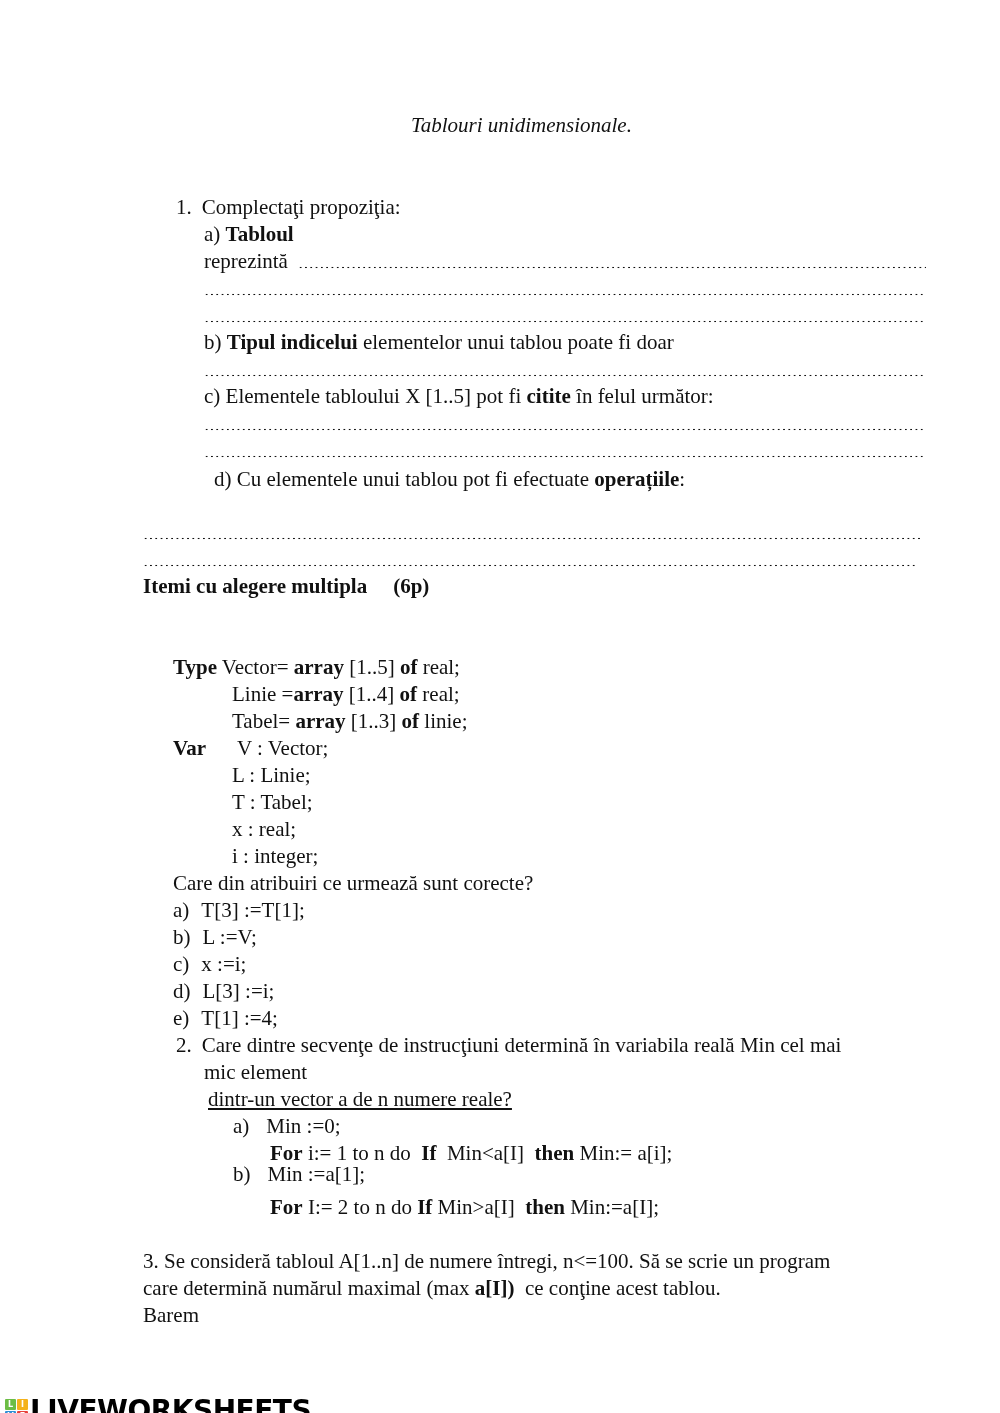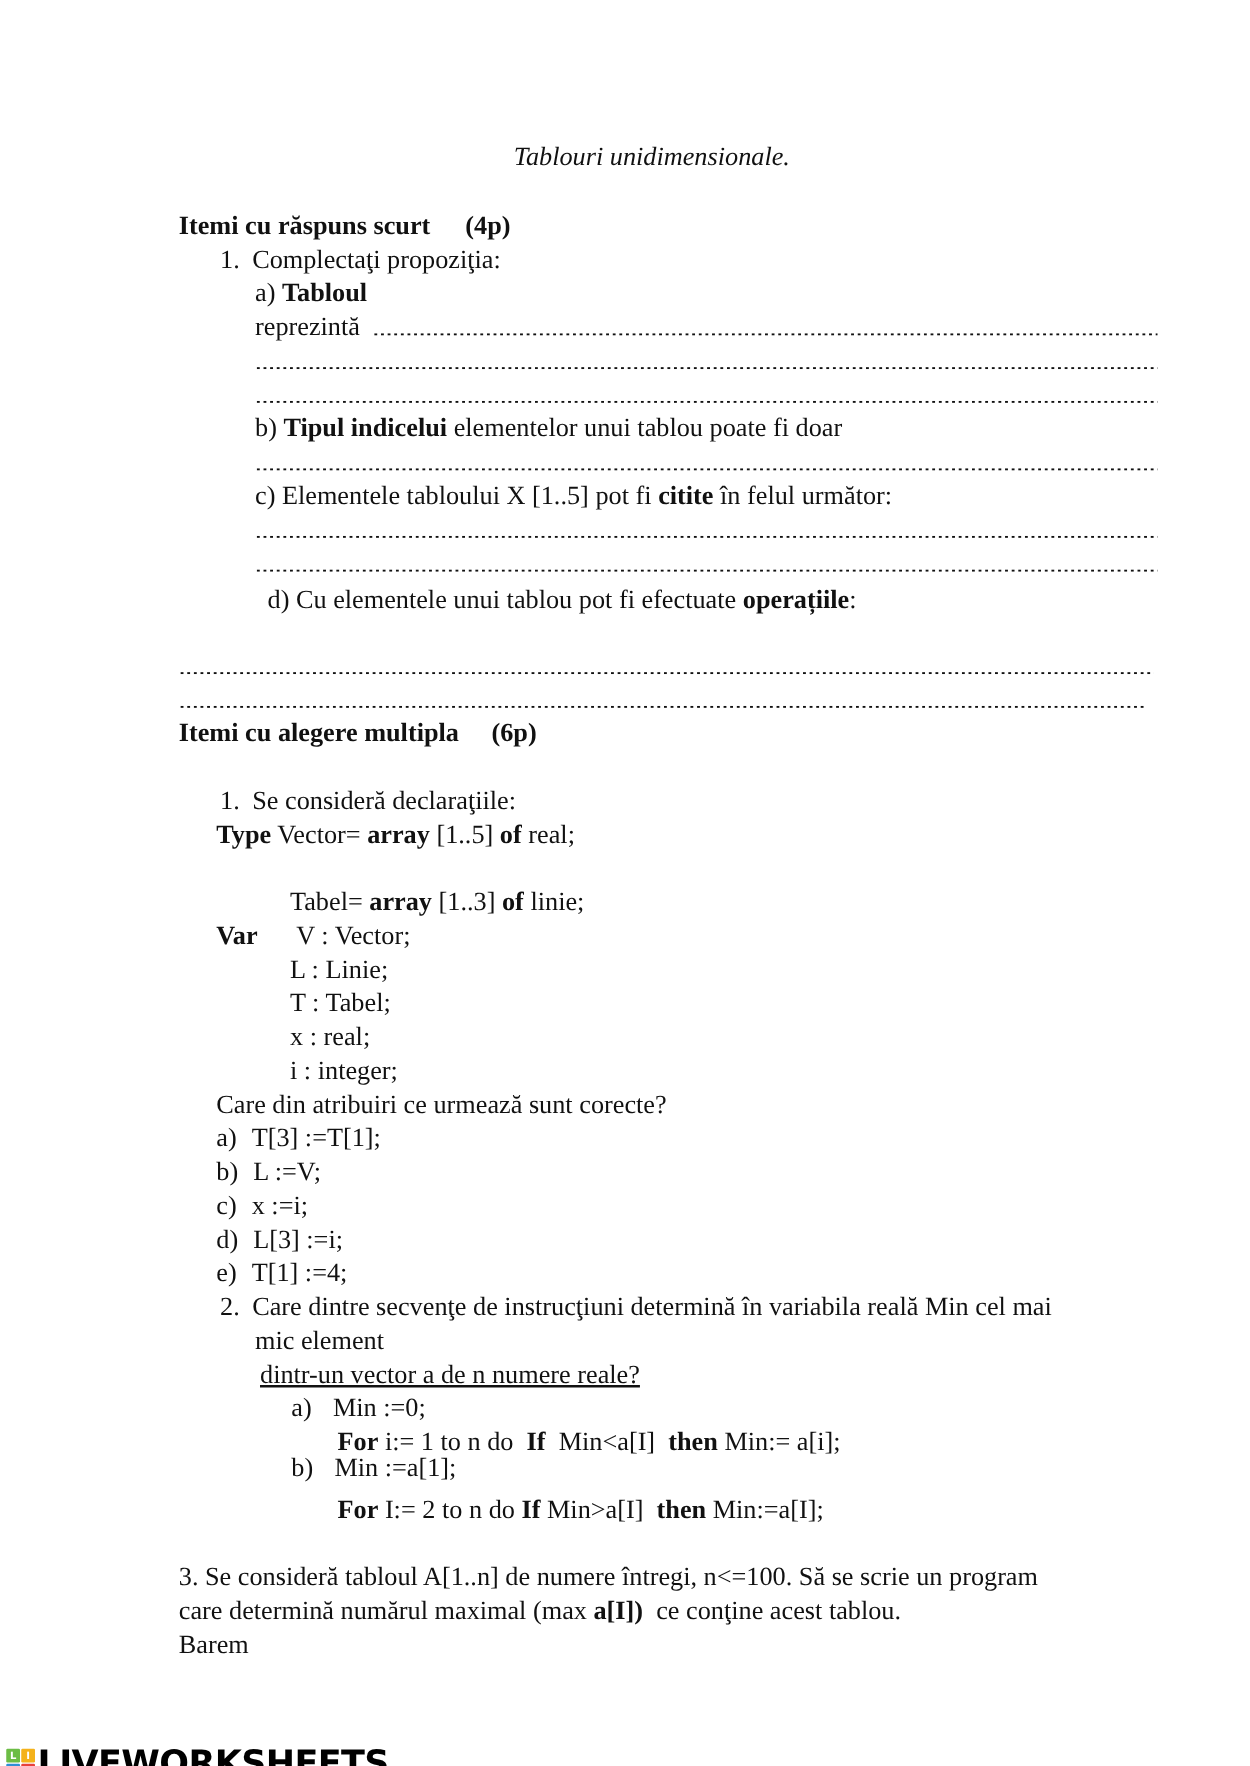--- a/index.html
+++ b/index.html
@@ -18,23 +18,20 @@
                display: flex; align-items: center; justify-content: center; border-radius: 1px; }
   .logo-text { font-family: "DejaVu Sans", sans-serif; font-weight: bold; font-size: 28px; color: #000000; letter-spacing: -0.5px; }
 </style>
 </head>
 <body>
 
 <div class="page">
 
   <div class="line title" style="left:411px; top:96px;">Tablouri unidimensionale.</div>
 
-  <div class="line bold" style="left:143px; top:151px;">
-    <span>Itemi cu răspuns scurt</span><span style="display:inline-block;width:28px;"></span><span>(4p)</span>
-  </div>
 
   <div class="line" style="left:176px; top:178px;">
     <span>1.</span><span style="display:inline-block;width:10px;"></span><span>Complectaţi propoziţia:</span>
   </div>
 
   <div class="line" style="left:204px; top:205px;">
     <span>a)</span> <span class="bold">Tabloul</span>
   </div>
   <div class="line" style="left:204px; top:232px;">reprezintă</div>
   <div class="dots" style="left:298px; top:250px; width:628px;"></div>
@@ -55,26 +52,26 @@
   <div class="line" style="left:214px; top:450px;">
     <span>d)</span> <span>Cu elementele unui tablou pot fi efectuate</span> <span class="bold">operațiile</span><span>:</span>
   </div>
   <div class="dots" style="left:143px; top:521px; width:780px;"></div>
   <div class="dots" style="left:143px; top:548px; width:773px;"></div>
 
   <div class="line bold" style="left:143px; top:557px;text-align:right;">
     <span>Itemi cu alegere multipla</span><span style="display:inline-block;width:26px;"></span><span>(6p)</span>
   </div>
 
-  <div class="line" style="left:176px; top:611px;">
-    <span>1.</span><span style="display:inline-block;width:10px;"></span><span>Se consideră declaraţiile:</span>
-  </div>
 
   <div class="line" style="left:173px; top:638px;">
     <span class="bold">Type</span> <span>Vector=</span> <span class="bold">array</span> <span>[1..5]</span> <span class="bold">of</span> <span>real;</span>
+  </div>
+  <div class="line" style="left:232px; top:665px;">
+    <span>Linie =</span><span class="bold">array</span> <span>[1..4]</span> <span class="bold">of</span> <span>real;</span>
   </div>
   <div class="line" style="left:232px; top:692px;">
     <span>Tabel=</span> <span class="bold">array</span> <span>[1..3]</span> <span class="bold">of</span> <span>linie;</span>
   </div>
 
   <div class="line bold" style="left:173px; top:719px;">Var</div>
   <div class="line" style="left:237px; top:719px;">V : Vector;</div>
   <div class="line" style="left:232px; top:746px;">L : Linie;</div>
   <div class="line" style="left:232px; top:773px;">T : Tabel;</div>
   <div class="line" style="left:232px; top:800px;">x : real;</div>

